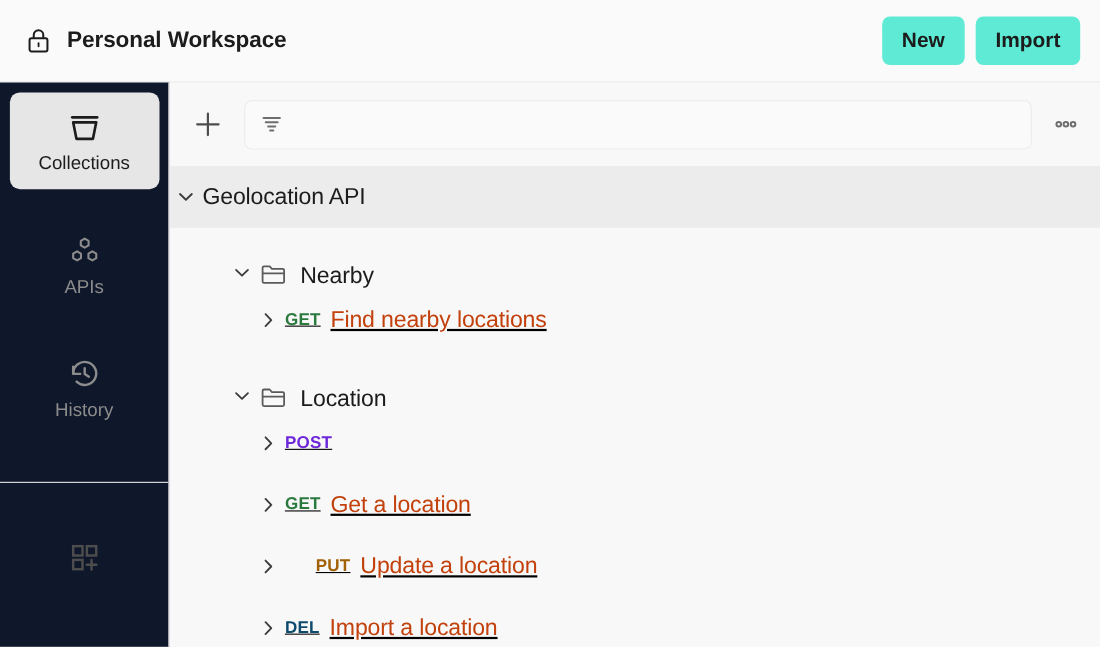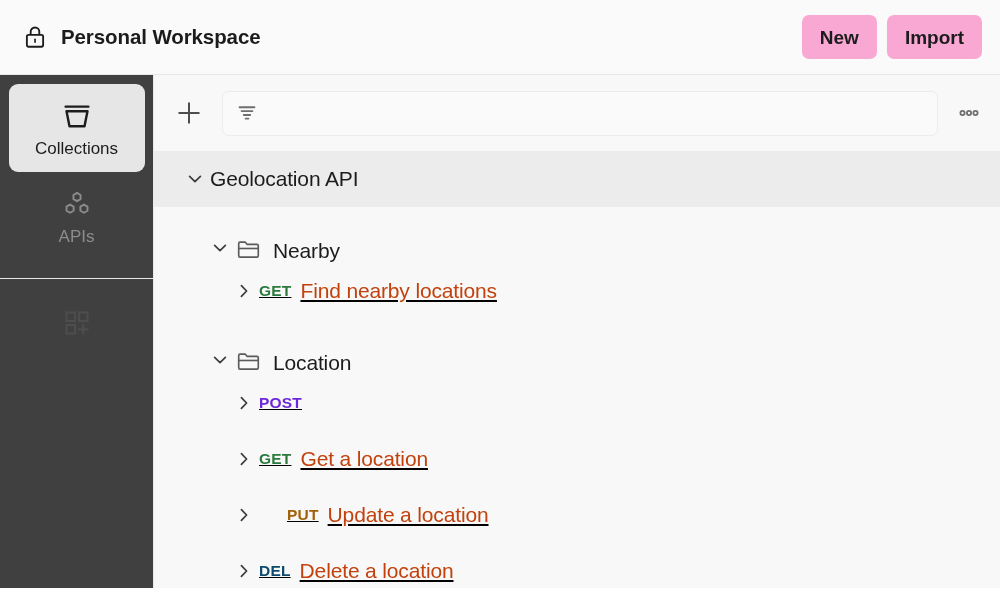--- a/index.html
+++ b/index.html
@@ -27,46 +27,47 @@
   .ws-title {
     font-size: 20.5px;
     font-weight: bold;
     color: #1c1c1c;
     letter-spacing: -0.1px;
     white-space: nowrap;
   }
   .header-spacer { flex: 1 1 auto; }
   .hdr-btns { display: flex; align-items: center; gap: 10px; }
   .hdr-btn {
-    background: #f9a8d4;
+    background: #5eead4;
     border: none;
     border-radius: 7px;
     height: 44px;
     padding: 0 18px;
     font-family: "Liberation Sans", sans-serif;
     font-size: 19px;
     font-weight: bold;
     color: #1c1c1c;
     cursor: pointer;
     line-height: 1;
     white-space: nowrap;
   }
 
   
   .body { flex: 1 1 auto; display: flex; min-height: 0; }
 
   
   .rail {
     width: 154px;
     min-width: 154px;
-    background: #404040;
+    background: #0f172a;
     border-right: 1px solid #e8e8e8;
     display: flex;
     flex-direction: column;
     padding-top: 9px;
+    gap: 24px;
   }
   .rail-item {
     width: 136px;
     margin: 0 auto;
     height: 88px;
     border-radius: 9px;
     display: flex;
     flex-direction: column;
     align-items: center;
     justify-content: center;
@@ -142,21 +143,21 @@
   .method {
     font-size: 15.5px;
     font-weight: bold;
     letter-spacing: 0.2px;
     margin-right: 9px;
     flex: none;
   }
   .req-label { font-size: 21px; color: #c2410c; letter-spacing: -0.15px; }
 
   
-  .lvl-0 { padding-left: 26px; }
+  .lvl-0 { }
   .lvl-1 { padding-left: 51px; align-items: flex-end; }
   .lvl-2 { padding-left: 75px; }
   .meth-wrap { display: flex; align-items: center; text-decoration: underline; }
 </style>
 </head>
 <body>
 
 <div id="app">
 
   <div class="header">
@@ -189,20 +190,28 @@
         <svg class="rail-icon" viewBox="0 0 24 24">
           <g fill="none" stroke="#8c8c8c" stroke-width="1.35" stroke-linejoin="round">
             <path d="M12 4.2 l2.5 1.45 v2.9 L12 10 l-2.5 -1.45 v-2.9 Z"></path>
             <path d="M7.1 12.4 l2.5 1.45 v2.9 L7.1 18.2 l-2.5 -1.45 v-2.9 Z"></path>
             <path d="M16.9 12.4 l2.5 1.45 v2.9 l-2.5 1.45 -2.5 -1.45 v-2.9 Z"></path>
           </g>
         </svg>
         <div class="rail-label">APIs</div>
       </div>
 
+      <div class="rail-item">
+        <svg class="rail-icon" viewBox="0 0 24 24">
+          <path d="M4.6 11.6 a7.4 7.4 0 1 1 2.2 5.3" fill="none" stroke="#8c8c8c" stroke-width="1.55" stroke-linecap="round"></path>
+          <path d="M4.6 7.3 V11.9 H9.1" fill="none" stroke="#8c8c8c" stroke-width="1.55" stroke-linecap="round" stroke-linejoin="round"></path>
+          <path d="M12 8.3 V12 l2.7 1.7" fill="none" stroke="#8c8c8c" stroke-width="1.55" stroke-linecap="round" stroke-linejoin="round"></path>
+        </svg>
+        <div class="rail-label">History</div>
+      </div>
 
       <div class="rail-divider"></div>
 
       <div class="rail-add">
         <svg width="34" height="34" viewBox="0 0 24 24">
           <g fill="none" stroke="#4d4d4d" stroke-width="1.55">
             <rect x="4.6" y="4.6" width="6" height="6"></rect>
             <rect x="13.4" y="4.6" width="6" height="6"></rect>
             <rect x="4.6" y="13.4" width="6" height="6"></rect>
           </g>
@@ -320,20 +329,20 @@
             </span>
           </div>
           <div class="row lvl-2">
             <span class="twisty">
               <svg width="22" height="22" viewBox="0 0 22 22">
                 <path d="M8.4 5.6 L13.6 11 L8.4 16.4" fill="none" stroke="#3c3c3c" stroke-width="1.7" stroke-linecap="round" stroke-linejoin="round"></path>
               </svg>
             </span>
             <span class="meth-wrap">
               <span class="method" style="color: #0c4a6e;">DEL</span>
-              <span class="req-label">Delete a location</span>
+              <span class="req-label">Import a location</span>
             </span>
           </div>
         </div>
 
     </div>
   </div>
 </div>
 
 </body></html>

